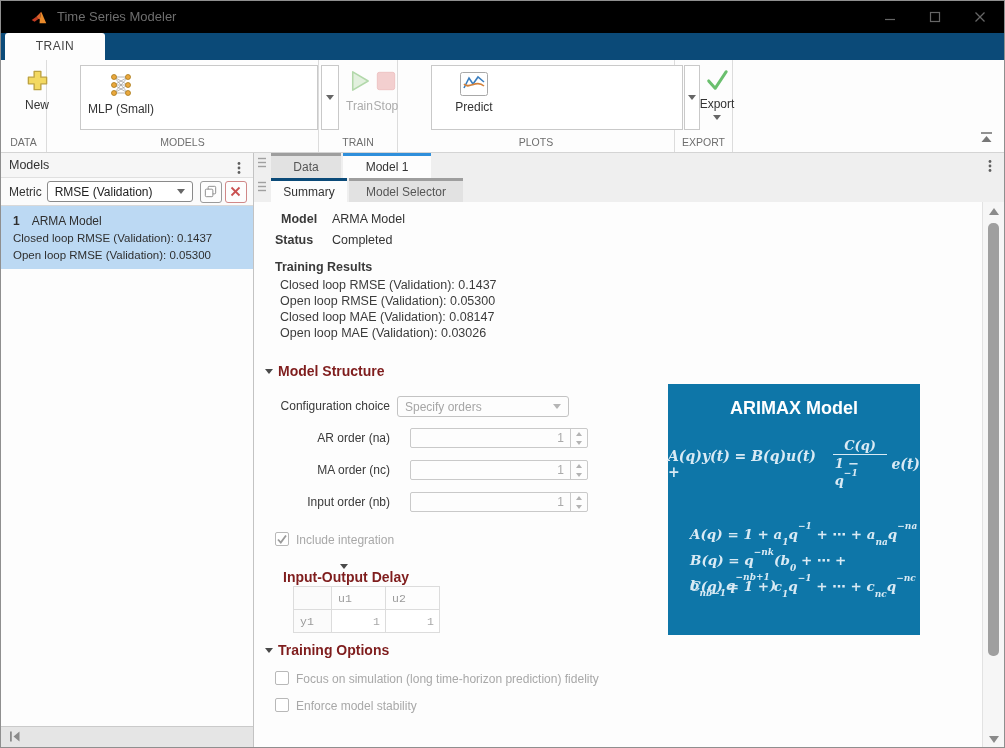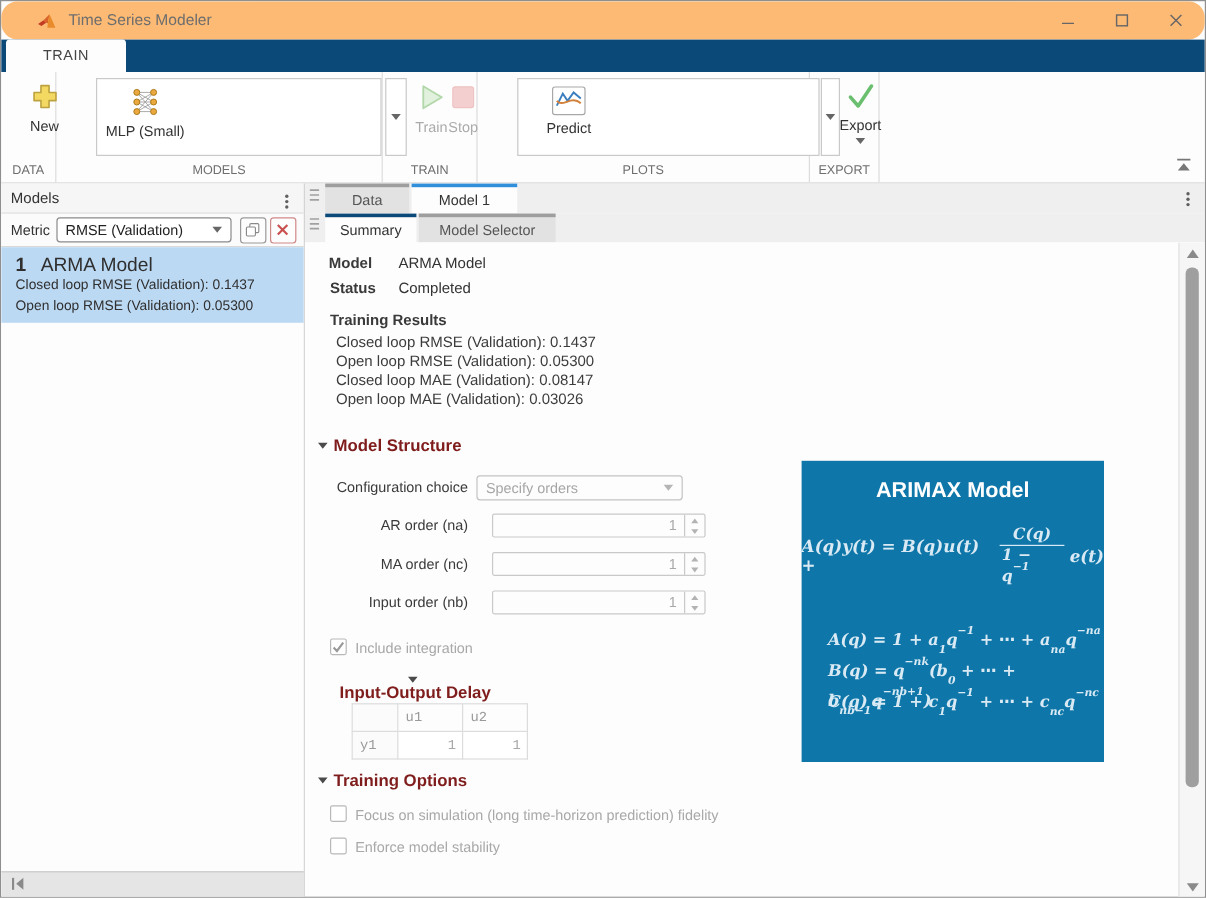--- a/index.html
+++ b/index.html
@@ -5,21 +5,21 @@
   * { margin:0; padding:0; box-sizing:border-box; }
   html,body { background:#888; }
   .app {
     position:relative; width:1005px; height:748px;
     background:#fdfdfd; border:1px solid #8f8f8f; overflow:hidden;
     font-family:"Liberation Sans","DejaVu Sans",sans-serif; font-size:12px; color:#333;
   }
   .abs { position:absolute; }
 
   
-  .titlebar { position:absolute; left:0; top:0; width:100%; height:32px; background:#fdba74; display:flex; align-items:center;border-radius:14px; }
+  .titlebar { position:absolute; left:0; top:0; width:100%; height:32px; background:#000000; display:flex; align-items:center; }
   .titlebar .logo { position:absolute; left:30px; top:9px; }
   .titlebar .title { position:absolute; left:56px; top:0; line-height:32px; font-size:13px; color:#6e6e6e; }
   .winbtn { position:absolute; top:1px; width:30px; height:30px; display:flex; align-items:center; justify-content:center; cursor:default; }
 
   
   .tabstrip { position:absolute; left:0; top:32px; width:100%; height:27px; background:#0b4a78; }
   .ribbon-tab { position:absolute; left:4px; top:0; width:100px; height:27px; background:#fdfdfd; border-radius:3px 3px 0 0;
     text-align:center; line-height:27px; font-size:12px; color:#444; letter-spacing:.5px; }
   .toolbar { position:absolute; left:0; top:59px; width:100%; height:93px; background:#fdfdfd; display:flex; border-bottom:1px solid #d4d4d4; }
   .tsection { height:92px; border-right:1px solid #dcdcdc; display:flex; flex-direction:column; flex-shrink:0; }
@@ -40,21 +40,21 @@
 
   
   .left-panel { width:253px; height:100%; border-right:1px solid #c3c3c3; display:flex; flex-direction:column; background:#fdfdfd; }
   .lp-header { height:25px; background:#f6f6f6; border-bottom:1px solid #e0e0e0; position:relative; line-height:25px; padding-left:8px; font-size:12.5px; color:#333; }
   .lp-metric { height:28px; background:#fbfbfb; border-bottom:1px solid #d9d9d9; display:flex; align-items:center; padding:0 5px; }
   .dropdown { height:21px; background:#fff; border:1px solid #8a8a8a; border-radius:3px; display:flex; align-items:center; padding:0 7px; }
   .dropdown .dval { flex:1; font-size:12px; color:#222; }
   .sqbtn { width:22px; height:22px; border-radius:3px; display:flex; align-items:center; justify-content:center; background:#fdfdfd; }
   .lp-list { flex:1; background:#fdfdfd; }
   .model-item { height:63px; padding:7px 10px 0 12px; line-height:17px; color:#2f2f2f; }
-  .model-item .l1 { font-size:16px; }
+  .model-item .l1 { font-size:12px; }
   .model-item .l1 b { margin-right:12px; }
   .model-item .lm { font-size:11.5px; }
   .lp-bottom { height:23px; background:#e5e5e5; border-top:1px solid #cacaca; display:flex; align-items:center; padding-left:8px; }
 
   
   .main-panel { flex:1; height:100%; display:flex; flex-direction:column; position:relative; }
   .doctab-row { height:25px; background:#efefef; display:flex; align-items:flex-end; position:relative; }
   .viewtab-row { height:24px; background:#efefef; display:flex; align-items:flex-end; position:relative; }
   .grip { margin:0 5px 7px 4px; }
   .tab { height:25px; border-top:3px solid; display:flex; align-items:center; justify-content:center; font-size:12px; margin-right:2px; }
@@ -338,21 +338,21 @@
         <div class="tab h24 active-view" style="width: 76px; border-top-color: rgb(11, 74, 120);">
           <span>Summary</span>
         </div>
         <div class="tab h24 inactive" style="width:114px;">
           <span>Model Selector</span>
         </div>
       </div>
 
       <div class="content">
 
-        <span class="abs lab-b" style="left:20px; top:10px;">Model</span>
+        <span class="abs lab-b" style="left:27px; top:10px;">Model</span>
         <span class="abs val" style="left:78px; top:10px;">ARMA Model</span>
         <span class="abs lab-b" style="left:21px; top:31px;">Status</span>
         <span class="abs val" style="left:78px; top:31px;">Completed</span>
 
         <span class="abs lab-b" style="left:21px; top:58px;">Training Results</span>
         <span class="abs bodyline" style="left:26px; top:76px;">Closed loop RMSE (Validation): 0.1437</span>
         <span class="abs bodyline" style="left:26px; top:92px;">Open loop RMSE (Validation): 0.05300</span>
         <span class="abs bodyline" style="left:26px; top:108px;">Closed loop MAE (Validation): 0.08147</span>
         <span class="abs bodyline" style="left:26px; top:124px;">Open loop MAE (Validation): 0.03026</span>
 

